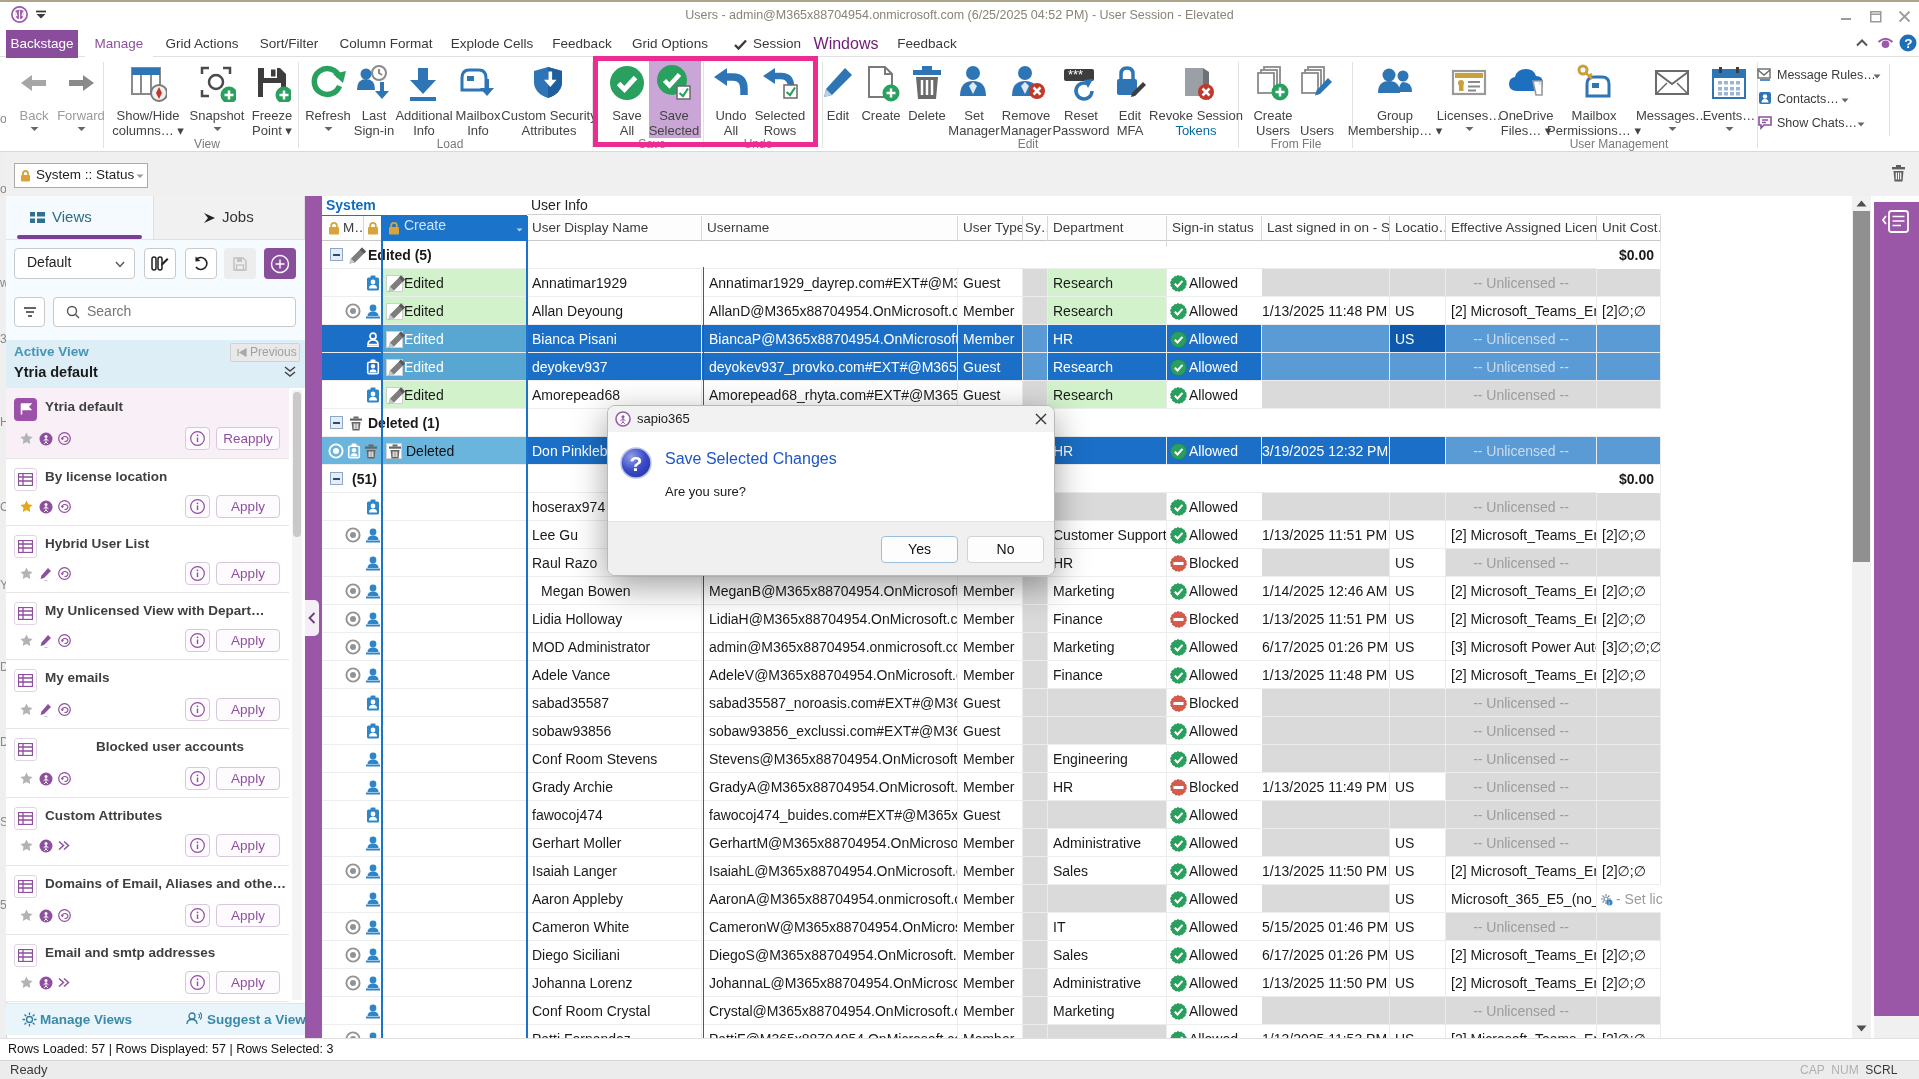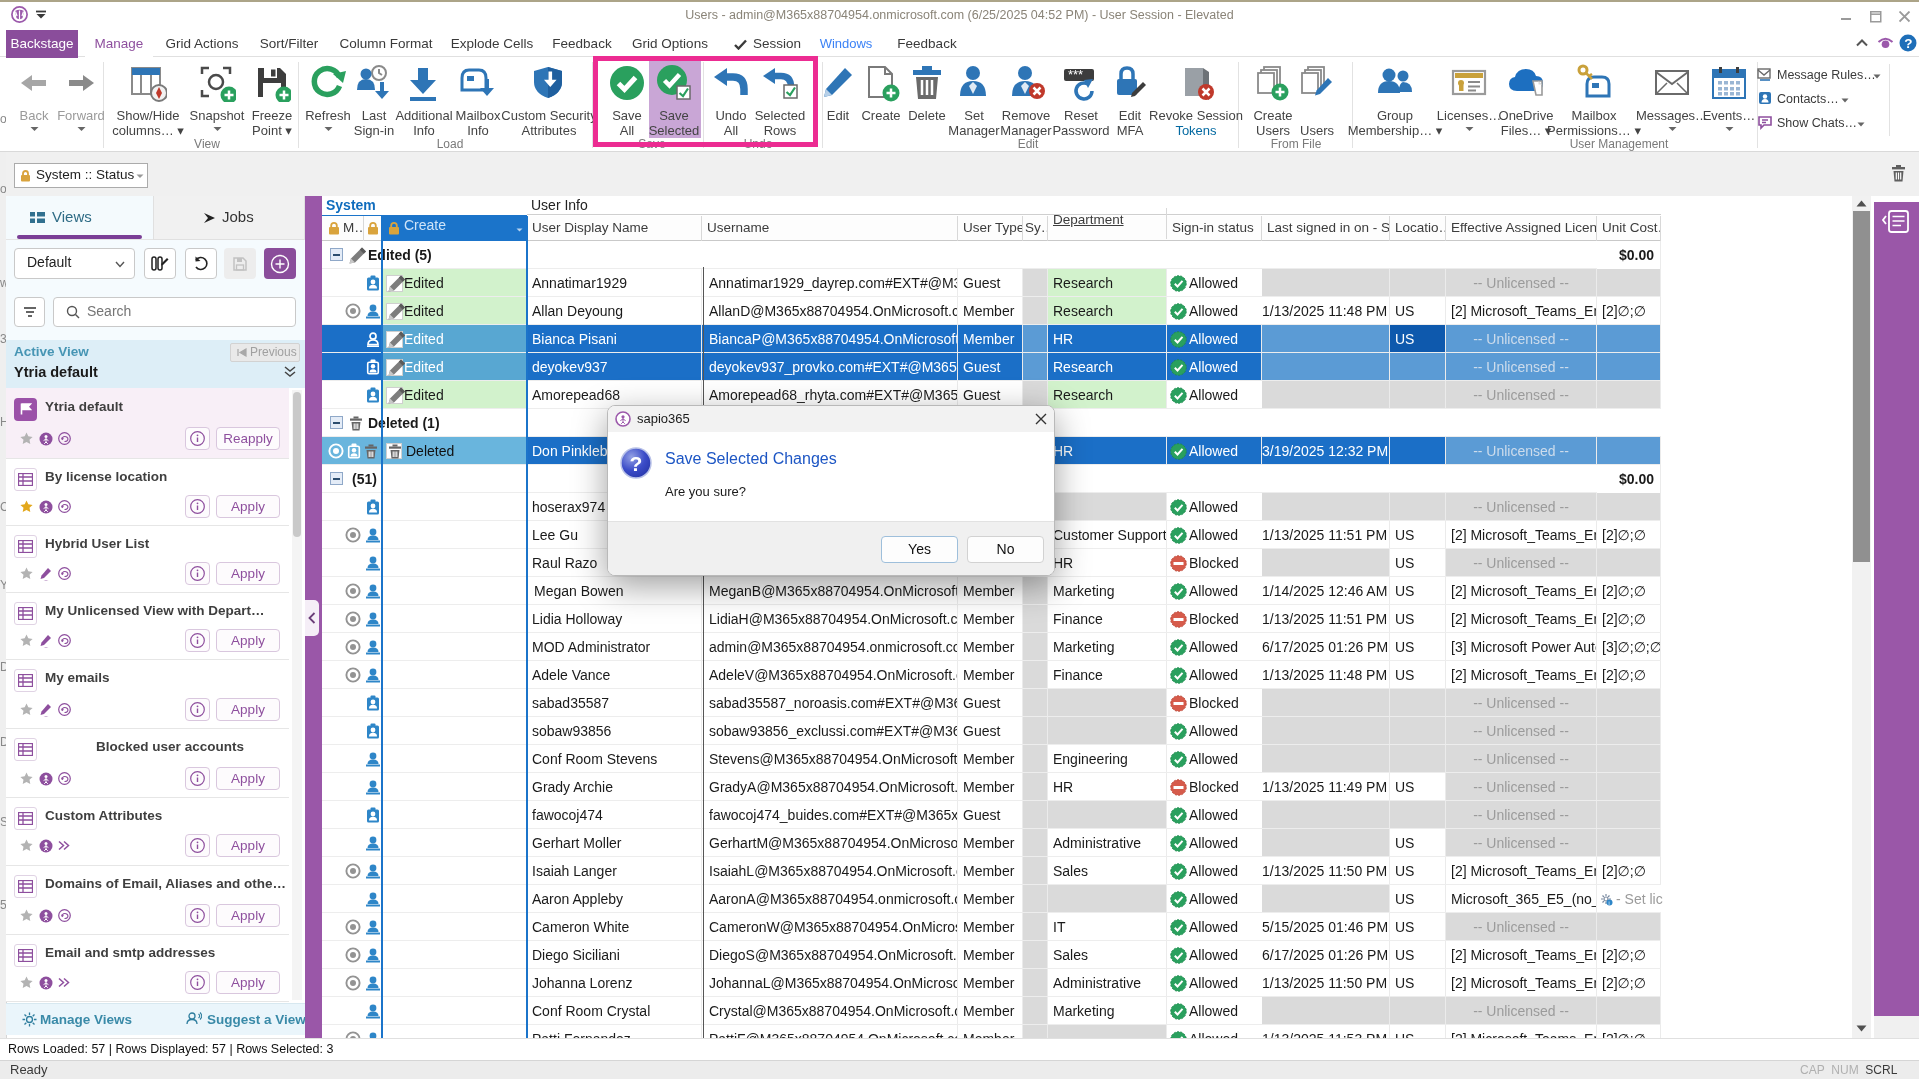--- a/index.html
+++ b/index.html
@@ -37,21 +37,21 @@
   </svg>
 <div class="ab" style="left:0;top:30px;width:1919px;height:27px;background:#fff;border-bottom:1px solid #e0e0e0;"></div>
 <div class="tabt" style="left:6px;width:72px;background:#8a4d9b;color:#fff;font-size:13.5px;">Backstage</div>
 <div class="tabt" style="left:85px;width:68px;color:#8e4f9e;background:#fff;font-size:13.5px;">Manage</div>
 <div class="tabt" style="left:202px;width:200px;margin-left:-100px;font-size:13.5px;color:#3a3a3a;">Grid Actions</div>
 <div class="tabt" style="left:289px;width:200px;margin-left:-100px;font-size:13.5px;color:#3a3a3a;">Sort/Filter</div>
 <div class="tabt" style="left:386px;width:200px;margin-left:-100px;font-size:13.5px;color:#3a3a3a;">Column Format</div>
 <div class="tabt" style="left:492px;width:200px;margin-left:-100px;font-size:13.5px;color:#3a3a3a;">Explode Cells</div>
 <div class="tabt" style="left:582px;width:200px;margin-left:-100px;font-size:13.5px;color:#3a3a3a;">Feedback</div>
 <div class="tabt" style="left:670px;width:200px;margin-left:-100px;font-size:13.5px;color:#3a3a3a;">Grid Options</div>
-<div class="tabt" style="left:846px;width:200px;margin-left:-100px;font-size:13px;color:#3b82f6;">Windows</div>
+<div class="tabt" style="left:846px;width:200px;margin-left:-100px;font-size:16px;color:#701a75;">Windows</div>
 <div class="tabt" style="left:927px;width:200px;margin-left:-100px;font-size:13.5px;color:#3a3a3a;">Feedback</div>
 <svg class="ab" style="left:734px;top:39px;" width="13" height="11" viewBox="0 0 13 11">
     <path d="M1 6 L4.5 9.5 L12 1.5" stroke="#3a3a3a" stroke-width="2.4" fill="none"></path>
   </svg>
 <div class="tabt" style="left:753px;width:80px;font-size:13.5px;color:#3a3a3a;text-align:left;">Session</div>
 <div class="ab" style="left:0;top:58px;width:1919px;height:94px;background:#fff;border-bottom:1px solid #d9d9d9;"></div>
 <svg class="ab" style="left:1856px;top:39px;" width="12" height="8" viewBox="0 0 12 8">
     <path d="M1 6.5 L6 1.5 L11 6.5" stroke="#555" stroke-width="2" fill="none"></path>
   </svg>
 <svg class="ab" style="left:1877px;top:36px;" width="17" height="13" viewBox="0 0 17 13">
@@ -726,21 +726,21 @@
 <div class="ab" style="left:322px;top:215px;width:205px;height:3px;background:#1b74ca;"></div>
 <div class="ab" style="left:531px;top:197px;font-size:14px;color:#222;">User Info</div>
 <div class="ab" style="left:527px;top:214px;width:1134px;height:1px;background:#cfcfcf;"></div>
 <div class="ab" style="left:322px;top:216px;width:1339px;height:25px;background:#fdfdfd;border-bottom:1px solid #c9c9c9;"></div>
 <div class="hdr" style="left:327px;top:216px;width:37px;height:25px;padding-left:16px;">M…</div>
 <div class="hdr" style="left:364px;top:216px;width:18px;height:25px;padding-left:14px;"></div>
 <div class="hdr" style="left:527px;top:216px;width:175px;height:25px;padding-left:5px;">User Display Name</div>
 <div class="hdr" style="left:702px;top:216px;width:256px;height:25px;padding-left:5px;">Username</div>
 <div class="hdr" style="left:958px;top:216px;width:65px;height:25px;padding-left:5px;">User Type</div>
 <div class="hdr" style="left:1023px;top:216px;width:25px;height:25px;padding-left:2px;">Sy…</div>
-<div class="hdr" style="left:1048px;top:208px;width:119px;height:31px;padding-left:5px;text-decoration:underline;">Department</div>
+<div class="hdr" style="left:1048px;top:216px;width:119px;height:31px;padding-left:5px;">Department</div>
 <div class="hdr" style="left:1167px;top:216px;width:95px;height:25px;padding-left:5px;">Sign-in status</div>
 <div class="hdr" style="left:1262px;top:216px;width:128px;height:25px;padding-left:5px;">Last signed in on - S…</div>
 <div class="hdr" style="left:1390px;top:216px;width:56px;height:25px;padding-left:5px;">Locatio…</div>
 <div class="hdr" style="left:1446px;top:216px;width:151px;height:25px;padding-left:5px;">Effective Assigned Licens…</div>
 <div class="hdr" style="left:1597px;top:216px;width:64px;height:25px;padding-left:5px;">Unit Cost…</div>
 <svg class="ab" style="left:328px;top:221px;" width="12" height="14" viewBox="0 0 12 14">
     <rect x="1" y="6" width="10" height="7.5" rx="1" fill="#d9a33c"></rect>
     <path d="M3.2 6 V4.5 Q3.2 1.8 6 1.8 Q8.8 1.8 8.8 4.5 V6" fill="none" stroke="#d9a33c" stroke-width="1.8"></path>
   </svg>
 <svg class="ab" style="left:367px;top:221px;" width="12" height="14" viewBox="0 0 12 14">
@@ -1050,21 +1050,21 @@
 <div class="rowline" style="left:322px;top:576px;width:1339px;"></div>
 <svg class="ab" style="left:345px;top:583px;" width="16" height="16" viewBox="0 0 16 16">
     <circle cx="8" cy="8" r="6.6" fill="none" stroke="#939393" stroke-width="1.9"></circle>
     <circle cx="8" cy="8" r="3" fill="#939393"></circle>
   </svg>
 <svg class="ab" style="left:365px;top:584px;" width="16" height="15" viewBox="0 0 16 15">
     <circle cx="8" cy="4" r="3.4" fill="#2e86c8"></circle>
     <path d="M2.5 12 Q2.5 7.5 8 7.5 Q13.5 7.5 13.5 12 Z" fill="#2e86c8"></path>
     <path d="M1 13.5 H15" stroke="#2e86c8" stroke-width="2"></path>
   </svg>
-<div class="cell" style="left:527px;top:577px;width:175px;height:28px;background:#fff;border-right:1px solid #ebebeb;padding-left:7px;font-size:14px;">Megan Bowen</div>
+<div class="cell" style="left:527px;top:577px;width:175px;height:28px;background:#fff;border-right:1px solid #ebebeb;padding-left:14px;font-size:14px;">Megan Bowen</div>
 <div class="cell" style="left:702px;top:577px;width:256px;height:28px;background:#fff;border-right:1px solid #ebebeb;padding-left:7px;font-size:14px;">MeganB@M365x88704954.OnMicrosoft.com</div>
 <div class="cell" style="left:958px;top:577px;width:65px;height:28px;background:#fff;border-right:1px solid #ebebeb;padding-left:5px;font-size:14px;">Member</div>
 <div class="cell" style="left:1023px;top:577px;width:25px;height:28px;background:#dadada;border-right:1px solid #ebebeb;padding-left:5px;font-size:14px;"></div>
 <div class="cell" style="left:1048px;top:577px;width:119px;height:28px;background:#fff;border-right:1px solid #ebebeb;padding-left:5px;font-size:14px;">Marketing</div>
 <svg class="ab" style="left:1170px;top:583px;" width="17" height="17" viewBox="0 0 17 17">
     <circle cx="8.5" cy="8.5" r="7.8" fill="#2aa05e"></circle>
     <circle cx="8.5" cy="8.5" r="7.8" fill="none" stroke="#1f8a4d" stroke-width="1" stroke-dasharray="2 1.5"></circle>
     <path d="M4.8 8.8 L7.5 11.5 L12.5 5.8" stroke="#fff" stroke-width="2" fill="none"></path>
   </svg>
 <div class="cell" style="left:1189px;top:577px;">Allowed</div>

